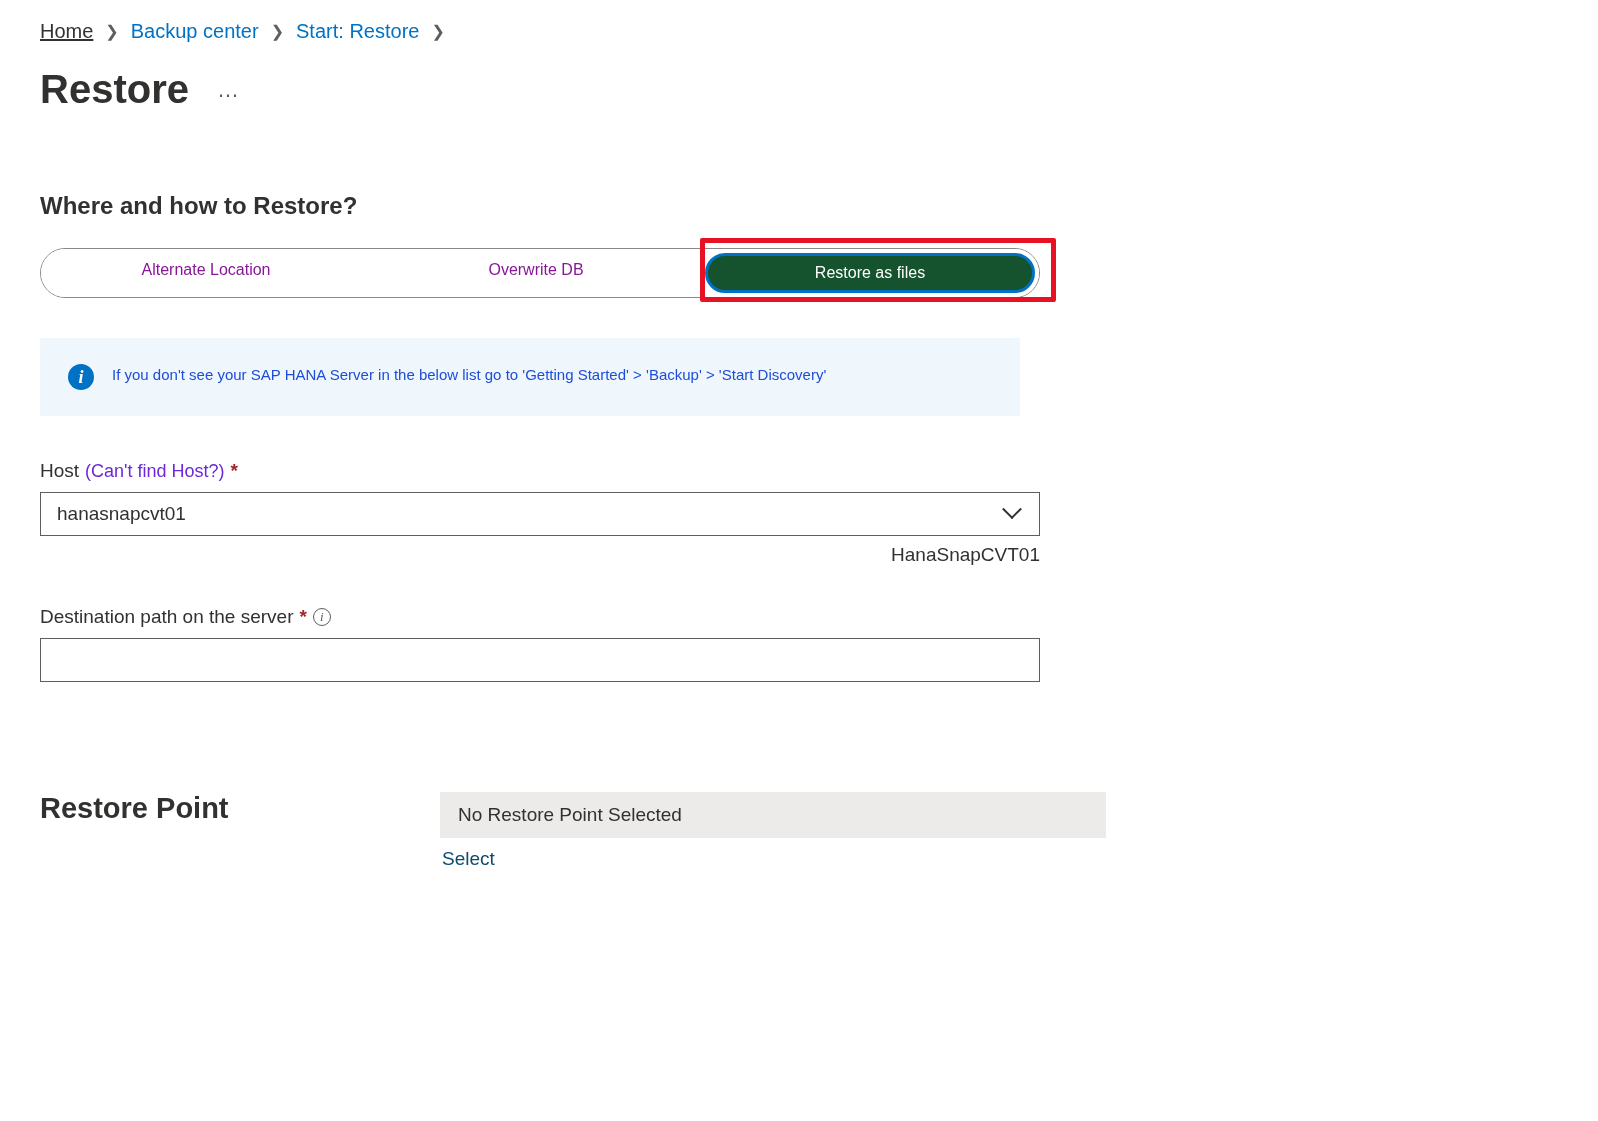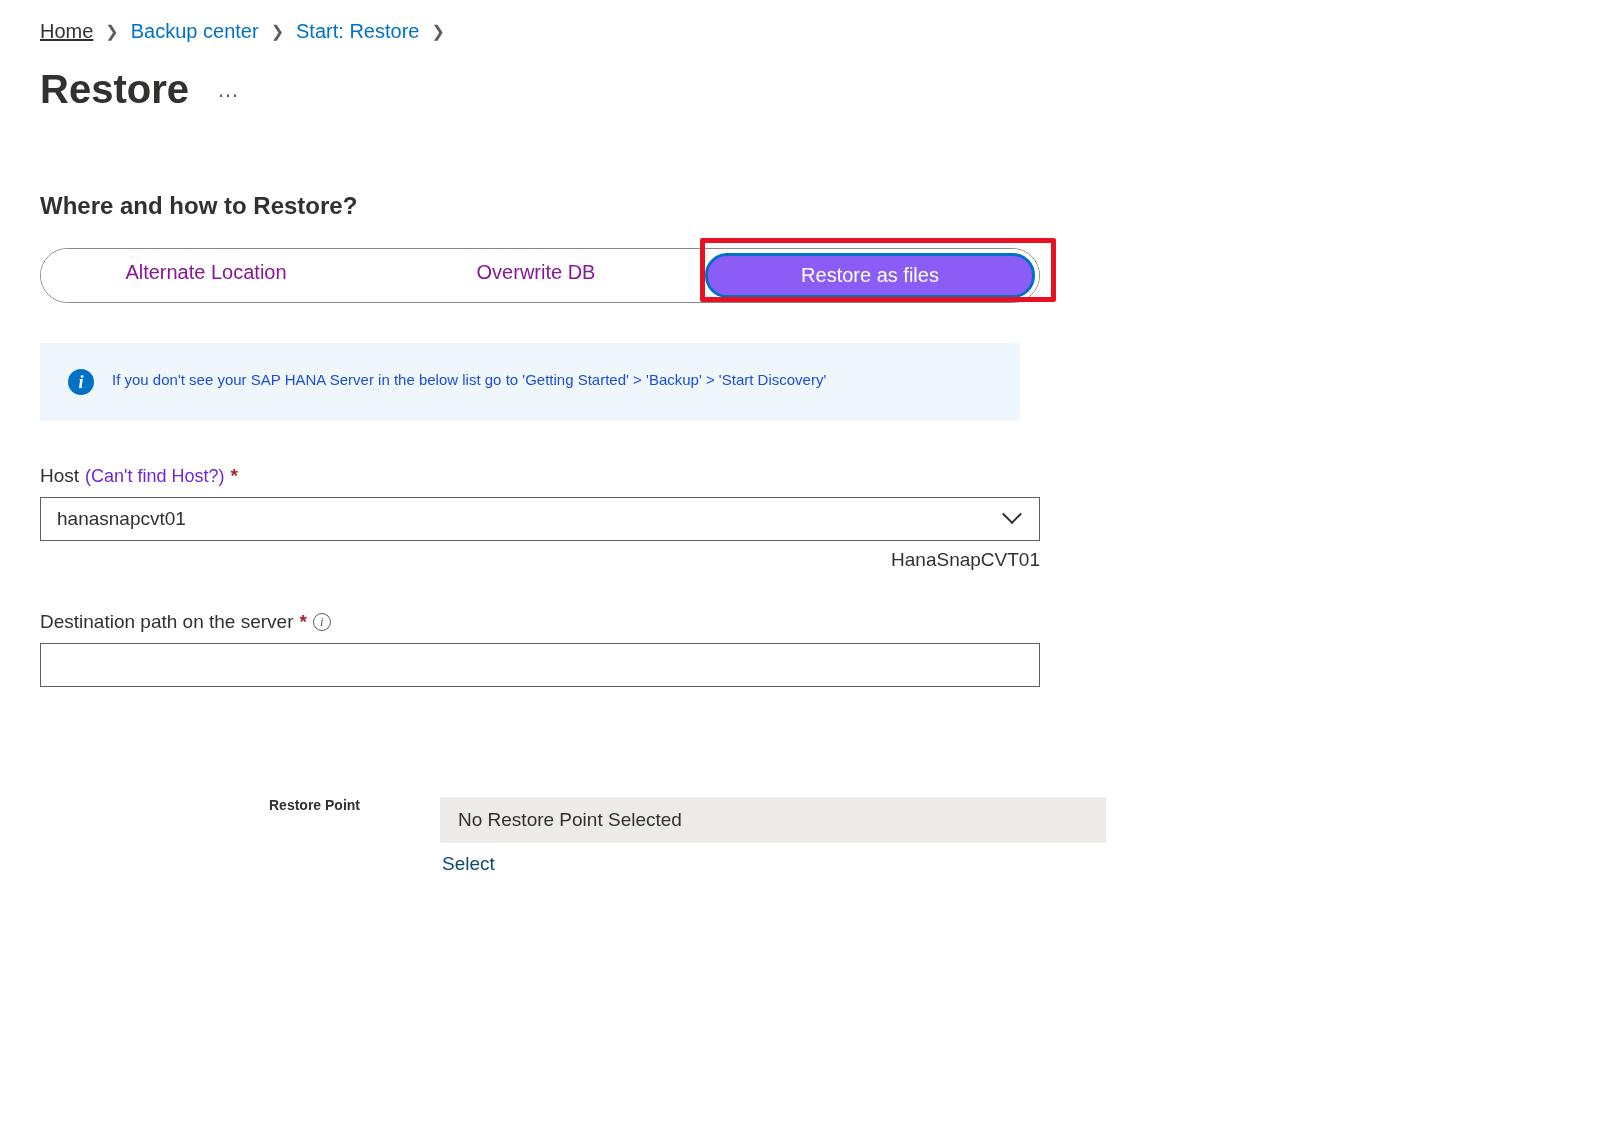--- a/index.html
+++ b/index.html
@@ -63,34 +63,34 @@
       display: flex;
       border: 1px solid #8a8886;
       border-radius: 28px;
       overflow: hidden;
       width: 1000px;
     }
     .tab {
       flex: 1;
       text-align: center;
       padding: 12px 0;
-      font-size: 20px;
+      font-size: 16px;
       color: #881798;
       cursor: pointer;
       background: #fff;
     }
     .tab.selected-wrap {
       padding: 4px;
       background: #fff;
       display: flex;
       align-items: center;
       justify-content: center;
     }
     .tab-selected-inner {
-      background: #8b5cf6;
+      background: #14532d;
       color: #fff;
       border-radius: 22px;
       width: 100%;
       padding: 8px 0;
       border: 3px solid #0072c6;
     }
     .highlight-box {
       position: absolute;
       border: 5px solid #e81123;
       border-radius: 2px;
@@ -194,24 +194,23 @@
       height: 44px;
       background: #fff;
     }
     .restore-point-row {
       display: flex;
       align-items: flex-start;
       margin-top: 110px;
       gap: 80px;
     }
     .restore-point-label {
-      font-size: 14px;
+      font-size: 29px;
       font-weight: 600;
       min-width: 320px;
-      text-align: right;
     }
     .restore-point-value-col {
       flex: 1;
     }
     .restore-point-display {
       background: #edebe9;
       padding: 12px 18px;
       font-size: 19px;
       color: #323130;
       width: 666px;

